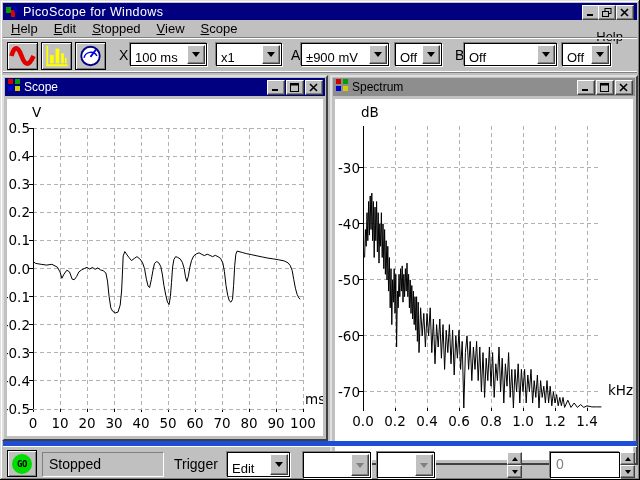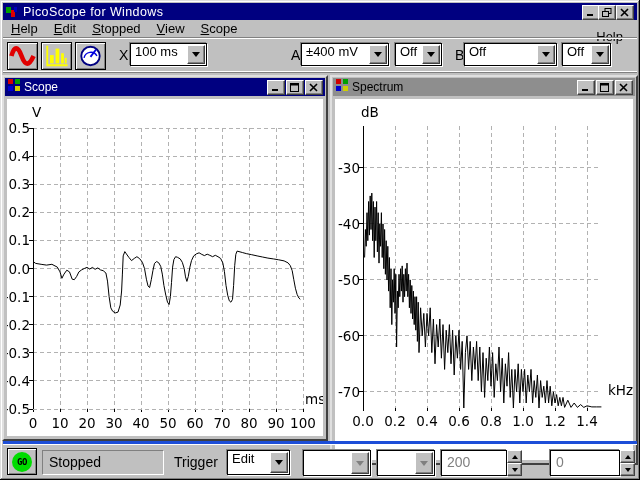--- a/index.html
+++ b/index.html
@@ -21,21 +21,21 @@
   .menu-help{position:absolute;right:6px;top:8px;}
   
   .toolbar{position:absolute;left:3px;top:37px;width:634px;height:36px;
     border-top:1px solid #808080;border-bottom:1px solid #808080;
     box-shadow:inset 0 1px 0 #fff,inset 0 -1px 0 #fff;box-sizing:border-box;}
   .tb{position:absolute;top:4px;width:31px;height:28px;background:#c0c0c0;border:1px solid #000;
     box-shadow:inset 1px 1px 0 #fff,inset -1px -1px 0 #808080;display:flex;align-items:center;justify-content:center;box-sizing:border-box;}
   .tlabel{position:absolute;top:9px;font-size:14px;color:#000;}
   
   .combo{position:absolute;background:#fff;border:1px solid #000;box-shadow:-1px -1px 0 #808080,1px 1px 0 #fff;
-    display:flex;align-items:flex-start;box-sizing:border-box;}
+    display:flex;align-items:flex-end;box-sizing:border-box;}
   .combo .val{flex:1;padding-left:4px;font-size:13px;white-space:nowrap;overflow:hidden;color:#000;}
   .arrow-btn{width:16px;align-self:stretch;margin:1px 1px 1px 0;background:#c0c0c0;
     border:1px solid;border-color:#fff #404040 #404040 #fff;box-shadow:inset -1px -1px 0 #808080;
     display:flex;align-items:center;justify-content:center;}
   .tri-down{width:0;height:0;border:4px solid transparent;border-top:5px solid #000;margin-top:4px;}
   .disabled .tri-down{border-top-color:#808080;}
   .edit{position:absolute;background:#fff;border:1px solid #000;box-shadow:-1px -1px 0 #808080,1px 1px 0 #fff;
     box-sizing:border-box;font-size:14px;color:#808080;padding:3px 0 0 5px;}
   .spin{position:absolute;width:15px;display:flex;flex-direction:column;}
   .sbtn{height:13px;background:#c0c0c0;border:1px solid;border-color:#fff #404040 #404040 #fff;
@@ -45,21 +45,21 @@
   
   .child{position:absolute;background:#c0c0c0;border:2px solid;border-color:#dfdfdf #404040 #404040 #dfdfdf;box-sizing:border-box;}
   .ctitle{height:18px;margin:1px;display:flex;align-items:center;padding:0 2px;}
   .ctitle.active{background:#000080;color:#fff;}
   .ctitle.inactive{background:#8e8e8e;color:#000;}
   .ctext{font-size:12px;margin-left:3px;flex:1;white-space:nowrap;}
   .cbtn{width:16px;height:13px;background:#c0c0c0;border:1px solid;border-color:#fff #404040 #404040 #fff;
     box-shadow:inset -1px -1px 0 #808080;margin-left:1px;display:flex;align-items:center;justify-content:center;flex:none;}
   .cclient{position:absolute;left:3px;right:3px;top:22px;bottom:3px;background:#fff;overflow:hidden;}
   
-  .statusbar{position:absolute;left:3px;top:441px;width:634px;height:36px;border-top:3px solid #1d4ed8;
+  .statusbar{position:absolute;left:3px;top:441px;width:634px;height:36px;border-top:5px solid #1d4ed8;
     box-shadow:inset 0 1px 0 #fff;box-sizing:border-box;}
   .gobtn{position:absolute;left:4px;top:4px;width:30px;height:27px;background:#c0c0c0;border:1px solid #000;
     box-shadow:inset 1px 1px 0 #fff,inset -1px -1px 0 #808080;display:flex;align-items:center;justify-content:center;box-sizing:border-box;}
   .gocircle{width:20px;height:20px;border-radius:50%;background:#00dc00;color:#000;
     display:flex;align-items:center;justify-content:center;font-size:9px;font-weight:bold;
     font-family:"DejaVu Sans Mono",monospace;letter-spacing:-.5px;}
   .spanel{position:absolute;left:39px;top:6px;width:122px;height:25px;background:#c0c0c0;
     border:1px solid;border-color:#808080 #fff #fff #808080;box-sizing:border-box;
     font-size:14px;color:#000;padding:3px 16px 0 6px;}
   .tlabel2{position:absolute;left:171px;top:10px;font-size:14px;color:#000;}
@@ -131,24 +131,30 @@
         </svg>
       </span>
 
     <span class="tlabel" style="left:116px">X</span>
     <div class="combo" style="left:127px;top:5px;width:77px;height:23px">
       <span class="val">100 ms</span>
       <span class="arrow-btn">
           <span class="tri-down"></span>
         </span>
     </div>
+    <div class="combo" style="left:213px;top:5px;width:66px;height:23px">
+      <span class="val">x1</span>
+      <span class="arrow-btn">
+          <span class="tri-down"></span>
+        </span>
+    </div>
 
     <span class="tlabel" style="left:288px">A</span>
     <div class="combo" style="left:298px;top:5px;width:88px;height:23px">
-      <span class="val">±400 mV</span>
+      <span class="val">±900 mV</span>
       <span class="arrow-btn">
           <span class="tri-down"></span>
         </span>
     </div>
     <div class="combo" style="left:392px;top:5px;width:47px;height:23px">
       <span class="val">Off</span>
       <span class="arrow-btn">
           <span class="tri-down"></span>
         </span>
     </div>
@@ -366,23 +372,20 @@
       <span class="arrow-btn">
           <span class="tri-down"></span>
         </span>
     </div>
     <div class="combo disabled" style="left:374px;top:6px;width:58px;height:26px">
       <span class="val"></span>
       <span class="arrow-btn">
           <span class="tri-down"></span>
         </span>
     </div>
-    <div class="edit" style="left:438px;top:6px;width:66px;height:26px">
-      <span>200</span>
-    </div>
     <div class="spin" style="left:504px;top:6px">
       <span class="sbtn">
           <span class="tri-up-s"></span>
         </span>
       <span class="sbtn">
           <span class="tri-down-s"></span>
         </span>
     </div>
     <div class="edit" style="left:547px;top:6px;width:70px;height:26px">
       <span>0</span>

